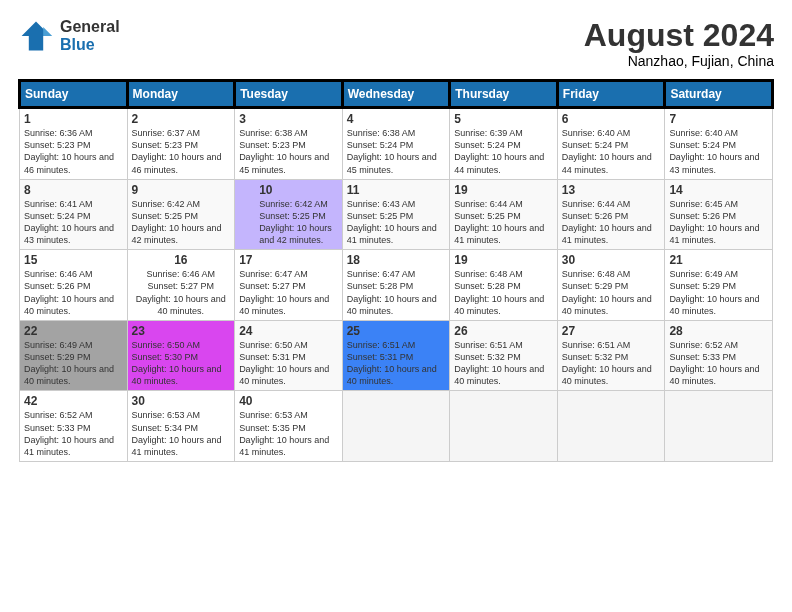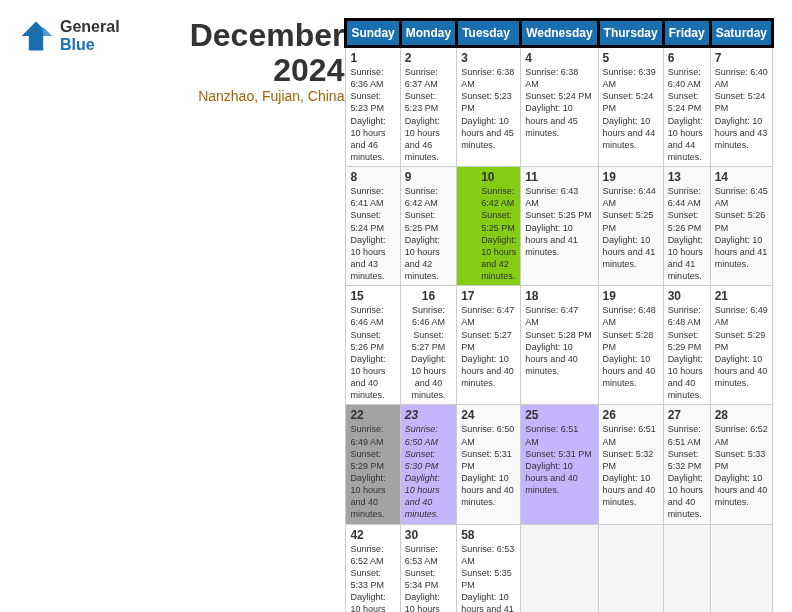--- a/index.html
+++ b/index.html
@@ -8,21 +8,21 @@
       background: #fff;
       width: 792px;
       height: 612px;
       overflow: hidden;
     }
     .page {
       width: 792px;
       height: 460px;
       padding: 18px 18px 12px 18px;
       display: flex;
-      flex-direction: row;
+      flex-direction: column;
     }
     .header {
       display: flex;
       justify-content: space-between;
       align-items: flex-start;
       margin-bottom: 10px;
     }
     .logo {
       display: flex;
       align-items: center;
@@ -51,21 +51,21 @@
       text-align: right;
     }
     .month-title {
       font-size: 32px;
       font-weight: bold;
       color: #333;
       line-height: 1.1;
     }
     .location {
       font-size: 14px;
-      color: #a16207;
+      color: #000000;
     }
     .calendar {
       flex: 1;
       display: flex;
       flex-direction: column;
     }
     table {
       width: 100%;
       border-collapse: collapse;
       flex: 1;
@@ -118,21 +118,21 @@
       <svg class="logo-icon" viewBox="0 0 40 40">
         <polygon points="20,4 36,20 28,20 28,36 12,36 12,20 4,20" fill="#1a6faf"></polygon>
         <polygon points="28,10 38,20 28,20" fill="#4a9fd4"></polygon>
       </svg>
       <div class="logo-text">
         <span class="logo-general">General</span>
         <span class="logo-blue">Blue</span>
       </div>
     </div>
     <div class="title-block">
-      <div class="month-title">December 2024</div>
+      <div class="month-title">August 2024</div>
       <div class="location">Nanzhao, Fujian, China</div>
     </div>
   </div>
 
   <div class="calendar">
     <table>
       <thead>
         <tr>
           <th>Sunday</th>
           <th>Monday</th>
@@ -149,48 +149,48 @@
             <td style="background: rgb(255, 255, 255);"><span class="day-num">2</span><span class="day-info">Sunrise: 6:37 AM<br>Sunset: 5:23 PM<br>Daylight: 10 hours and 46 minutes.</span></td>
             <td style="background: rgb(255, 255, 255);"><span class="day-num">3</span><span class="day-info">Sunrise: 6:38 AM<br>Sunset: 5:23 PM<br>Daylight: 10 hours and 45 minutes.</span></td>
             <td style="background: rgb(255, 255, 255);"><span class="day-num">4</span><span class="day-info">Sunrise: 6:38 AM<br>Sunset: 5:24 PM<br>Daylight: 10 hours and 45 minutes.</span></td>
             <td style="background: rgb(255, 255, 255);"><span class="day-num">5</span><span class="day-info">Sunrise: 6:39 AM<br>Sunset: 5:24 PM<br>Daylight: 10 hours and 44 minutes.</span></td>
             <td style="background: rgb(255, 255, 255);"><span class="day-num">6</span><span class="day-info">Sunrise: 6:40 AM<br>Sunset: 5:24 PM<br>Daylight: 10 hours and 44 minutes.</span></td>
             <td style="background: rgb(255, 255, 255);"><span class="day-num">7</span><span class="day-info">Sunrise: 6:40 AM<br>Sunset: 5:24 PM<br>Daylight: 10 hours and 43 minutes.</span></td>
           </tr>
           <tr>
             <td style="background: rgb(249, 249, 249);"><span class="day-num">8</span><span class="day-info">Sunrise: 6:41 AM<br>Sunset: 5:24 PM<br>Daylight: 10 hours and 43 minutes.</span></td>
             <td style="background: rgb(249, 249, 249);"><span class="day-num">9</span><span class="day-info">Sunrise: 6:42 AM<br>Sunset: 5:25 PM<br>Daylight: 10 hours and 42 minutes.</span></td>
-            <td style="background: #84cc16; padding-left: 24px;"><span class="day-num">10</span><span class="day-info">Sunrise: 6:42 AM<br>Sunset: 5:25 PM<br>Daylight: 10 hours and 42 minutes.</span></td>
+            <td style="background: #c4b5fd; padding-left: 24px;"><span class="day-num">10</span><span class="day-info">Sunrise: 6:42 AM<br>Sunset: 5:25 PM<br>Daylight: 10 hours and 42 minutes.</span></td>
             <td style="background: rgb(249, 249, 249);"><span class="day-num">11</span><span class="day-info">Sunrise: 6:43 AM<br>Sunset: 5:25 PM<br>Daylight: 10 hours and 41 minutes.</span></td>
             <td style="background: rgb(249, 249, 249);"><span class="day-num">19</span><span class="day-info">Sunrise: 6:44 AM<br>Sunset: 5:25 PM<br>Daylight: 10 hours and 41 minutes.</span></td>
             <td style="background: rgb(249, 249, 249);"><span class="day-num">13</span><span class="day-info">Sunrise: 6:44 AM<br>Sunset: 5:26 PM<br>Daylight: 10 hours and 41 minutes.</span></td>
             <td style="background: rgb(249, 249, 249); margin-left: 45px;"><span class="day-num">14</span><span class="day-info">Sunrise: 6:45 AM<br>Sunset: 5:26 PM<br>Daylight: 10 hours and 41 minutes.</span></td>
           </tr>
           <tr>
             <td style="background: rgb(255, 255, 255);"><span class="day-num">15</span><span class="day-info">Sunrise: 6:46 AM<br>Sunset: 5:26 PM<br>Daylight: 10 hours and 40 minutes.</span></td>
             <td style="background: rgb(255, 255, 255); text-align: center;"><span class="day-num">16</span><span class="day-info">Sunrise: 6:46 AM<br>Sunset: 5:27 PM<br>Daylight: 10 hours and 40 minutes.</span></td>
             <td style="background: rgb(255, 255, 255);"><span class="day-num">17</span><span class="day-info">Sunrise: 6:47 AM<br>Sunset: 5:27 PM<br>Daylight: 10 hours and 40 minutes.</span></td>
             <td style="background: rgb(255, 255, 255);"><span class="day-num">18</span><span class="day-info">Sunrise: 6:47 AM<br>Sunset: 5:28 PM<br>Daylight: 10 hours and 40 minutes.</span></td>
             <td style="background: rgb(255, 255, 255);"><span class="day-num">19</span><span class="day-info">Sunrise: 6:48 AM<br>Sunset: 5:28 PM<br>Daylight: 10 hours and 40 minutes.</span></td>
             <td style="background: rgb(255, 255, 255);"><span class="day-num">30</span><span class="day-info">Sunrise: 6:48 AM<br>Sunset: 5:29 PM<br>Daylight: 10 hours and 40 minutes.</span></td>
             <td style="background: rgb(255, 255, 255);"><span class="day-num">21</span><span class="day-info">Sunrise: 6:49 AM<br>Sunset: 5:29 PM<br>Daylight: 10 hours and 40 minutes.</span></td>
           </tr>
           <tr>
             <td style="background: #a3a3a3;"><span class="day-num">22</span><span class="day-info">Sunrise: 6:49 AM<br>Sunset: 5:29 PM<br>Daylight: 10 hours and 40 minutes.</span></td>
-            <td style="background: #c4b5fd; font-style: italic;"><span class="day-num">23</span><span class="day-info">Sunrise: 6:50 AM<br>Sunset: 5:30 PM<br>Daylight: 10 hours and 40 minutes.</span></td>
+            <td style="background: #d946ef;"><span class="day-num">23</span><span class="day-info">Sunrise: 6:50 AM<br>Sunset: 5:30 PM<br>Daylight: 10 hours and 40 minutes.</span></td>
             <td style="background: rgb(249, 249, 249);"><span class="day-num">24</span><span class="day-info">Sunrise: 6:50 AM<br>Sunset: 5:31 PM<br>Daylight: 10 hours and 40 minutes.</span></td>
-            <td style="background: #c4b5fd;"><span class="day-num">25</span><span class="day-info">Sunrise: 6:51 AM<br>Sunset: 5:31 PM<br>Daylight: 10 hours and 40 minutes.</span></td>
+            <td style="background: #3b82f6;"><span class="day-num">25</span><span class="day-info">Sunrise: 6:51 AM<br>Sunset: 5:31 PM<br>Daylight: 10 hours and 40 minutes.</span></td>
             <td style="background: rgb(249, 249, 249);"><span class="day-num">26</span><span class="day-info">Sunrise: 6:51 AM<br>Sunset: 5:32 PM<br>Daylight: 10 hours and 40 minutes.</span></td>
             <td style="background: rgb(249, 249, 249);"><span class="day-num">27</span><span class="day-info">Sunrise: 6:51 AM<br>Sunset: 5:32 PM<br>Daylight: 10 hours and 40 minutes.</span></td>
             <td style="background: rgb(249, 249, 249);"><span class="day-num">28</span><span class="day-info">Sunrise: 6:52 AM<br>Sunset: 5:33 PM<br>Daylight: 10 hours and 40 minutes.</span></td>
           </tr>
           <tr>
             <td style="background: rgb(255, 255, 255);"><span class="day-num">42</span><span class="day-info">Sunrise: 6:52 AM<br>Sunset: 5:33 PM<br>Daylight: 10 hours and 41 minutes.</span></td>
             <td style="background: rgb(255, 255, 255);"><span class="day-num">30</span><span class="day-info">Sunrise: 6:53 AM<br>Sunset: 5:34 PM<br>Daylight: 10 hours and 41 minutes.</span></td>
-            <td style="background: rgb(255, 255, 255);"><span class="day-num">58</span><span class="day-info">Sunrise: 6:53 AM<br>Sunset: 5:35 PM<br>Daylight: 10 hours and 41 minutes.</span></td>
+            <td style="background: rgb(255, 255, 255);"><span class="day-num">40</span><span class="day-info">Sunrise: 6:53 AM<br>Sunset: 5:35 PM<br>Daylight: 10 hours and 41 minutes.</span></td>
             <td class="empty"></td>
             <td class="empty"></td>
             <td class="empty"></td>
             <td class="empty"></td>
           </tr>
         </tbody>
     </table>
   </div>
 </div>
 

